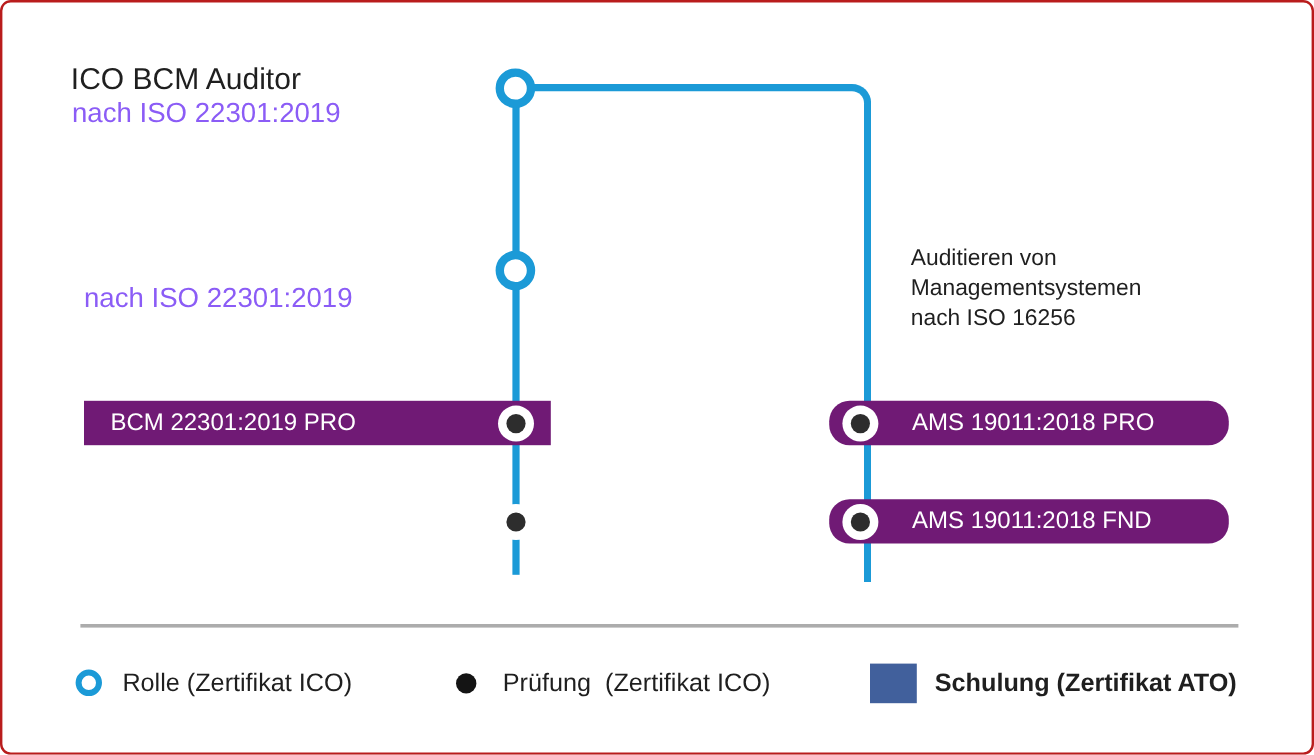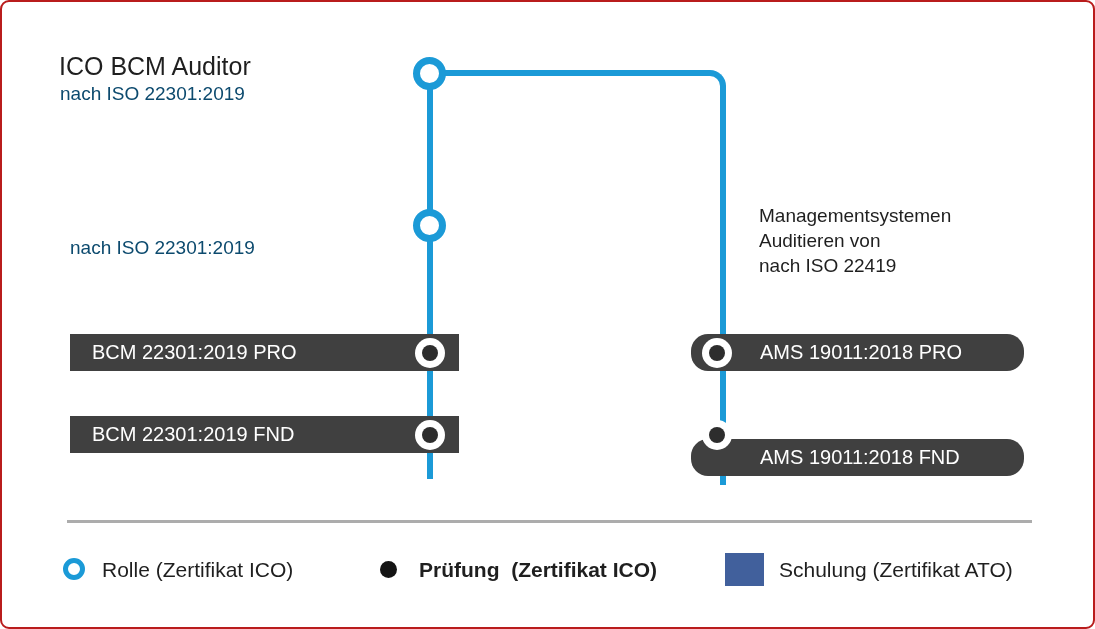--- a/index.html
+++ b/index.html
@@ -16,21 +16,21 @@
     background: #ffffff;
     border: 2px solid #b91c1c;
     border-radius: 9px;
     overflow: hidden;
     color: #1f1f1f;
   }
   .abs { position: absolute; }
 
   
   .role-title { font-size: 25px; line-height: 28px; color: #1f1f1f; }
-  .role-sub   { font-size: 19px; line-height: 22px; color: #0c4a6e; }
+  .role-sub   { font-size: 23px; line-height: 22px; color: #8b5cf6; }
 
   
   .annotation { font-size: 19px; line-height: 25px; color: #1f1f1f; }
   .annotation span { display: block; }
 
   
   .connector-right {
     left: 432px; top: 68px;
     width: 286px; height: 409px;
     border-top: 6px solid #1b9ad7;
@@ -47,21 +47,21 @@
   .role-node {
     width: 19px; height: 19px;
     background: #ffffff;
     border: 7px solid #1b9ad7;
     border-radius: 50%;
   }
 
   
   .bar {
     height: 37px;
-    background: #404040;
+    background: #701a75;
     display: flex;
     align-items: center;
     box-sizing: border-box;
   }
   .bar-label {
     color: #ffffff;
     font-size: 20px;
     white-space: pre;
   }
   .bar-left  { left: 68px;  width: 389px; padding-left: 22px; }
@@ -119,36 +119,33 @@
   <div class="abs connector-left"></div>
 
   <div class="abs role-title" style="left:57px; top:50px;">ICO BCM Auditor</div>
   <div class="abs role-sub" style="left:58px; top:81px;">nach ISO 22301:2019</div>
   <div class="abs role-node" style="left:411px; top:55px;"></div>
 
   <div class="abs role-sub" style="left:68px; top:235px;">nach ISO 22301:2019</div>
   <div class="abs role-node" style="left:411px; top:207px;"></div>
 
   <div class="abs annotation" style="left:757px; top:201px;">
+    <span>Auditieren von</span>
     <span>Managementsystemen</span>
-    <span>Auditieren von</span>
-    <span>nach ISO 22419</span>
+    <span>nach ISO 16256</span>
   </div>
 
   <div class="abs bar bar-left" style="top:332px;">
     <span class="bar-label">BCM 22301:2019 PRO</span>
   </div>
   <div class="abs bar bar-right" style="top:332px;">
     <span class="bar-label">AMS 19011:2018 PRO</span>
   </div>
 
-  <div class="abs bar bar-left" style="top:414px;">
-    <span class="bar-label">BCM 22301:2019 FND</span>
-  </div>
-  <div class="abs bar bar-right" style="top:437px;align-items:center;">
+  <div class="abs bar bar-right" style="top:414px;align-items:center;">
     <span class="bar-label">AMS 19011:2018 FND</span>
   </div>
 
   <div class="abs exam-node" style="left:413px; top:336px;">
       <span class="pupil"></span>
     </div>
   <div class="abs exam-node" style="left:700px; top:336px;">
       <span class="pupil"></span>
     </div>
   <div class="abs exam-node" style="left:413px; top:418px;">
@@ -157,18 +154,18 @@
   <div class="abs exam-node" style="left:700px; top:418px;">
       <span class="pupil"></span>
     </div>
 
   <div class="abs divider"></div>
 
   <div class="abs legend-ring" style="left:61px; top:556px;"></div>
   <div class="abs legend-label" style="left:100px; top:556px;">Rolle (Zertifikat ICO)</div>
 
   <div class="abs legend-dot" style="left:378px; top:559px;"></div>
-  <div class="abs legend-label" style="left:417px; top:556px;font-weight:bold;">Prüfung  (Zertifikat ICO)</div>
+  <div class="abs legend-label" style="left:417px; top:556px;">Prüfung  (Zertifikat ICO)</div>
 
   <div class="abs legend-square" style="left:723px; top:551px;"></div>
-  <div class="abs legend-label" style="left:777px; top:556px;">Schulung (Zertifikat ATO)</div>
+  <div class="abs legend-label" style="left:777px; top:556px;font-weight:bold;">Schulung (Zertifikat ATO)</div>
 
 </div>
 
 </body></html>

